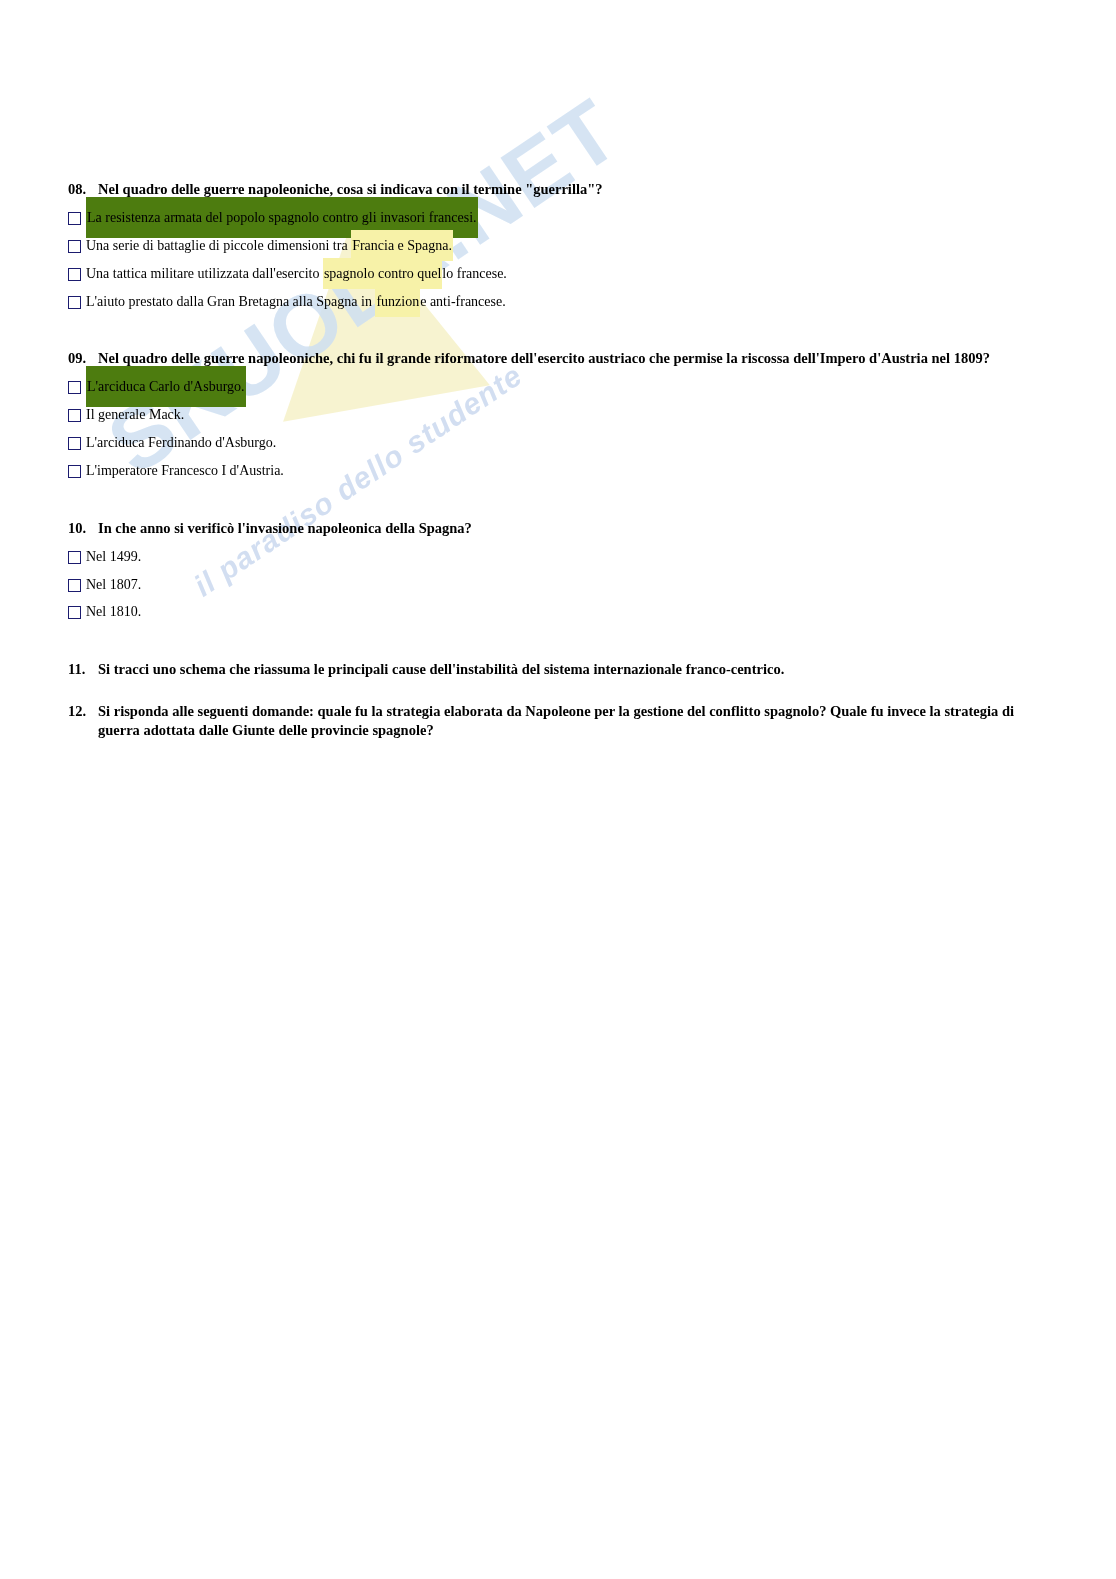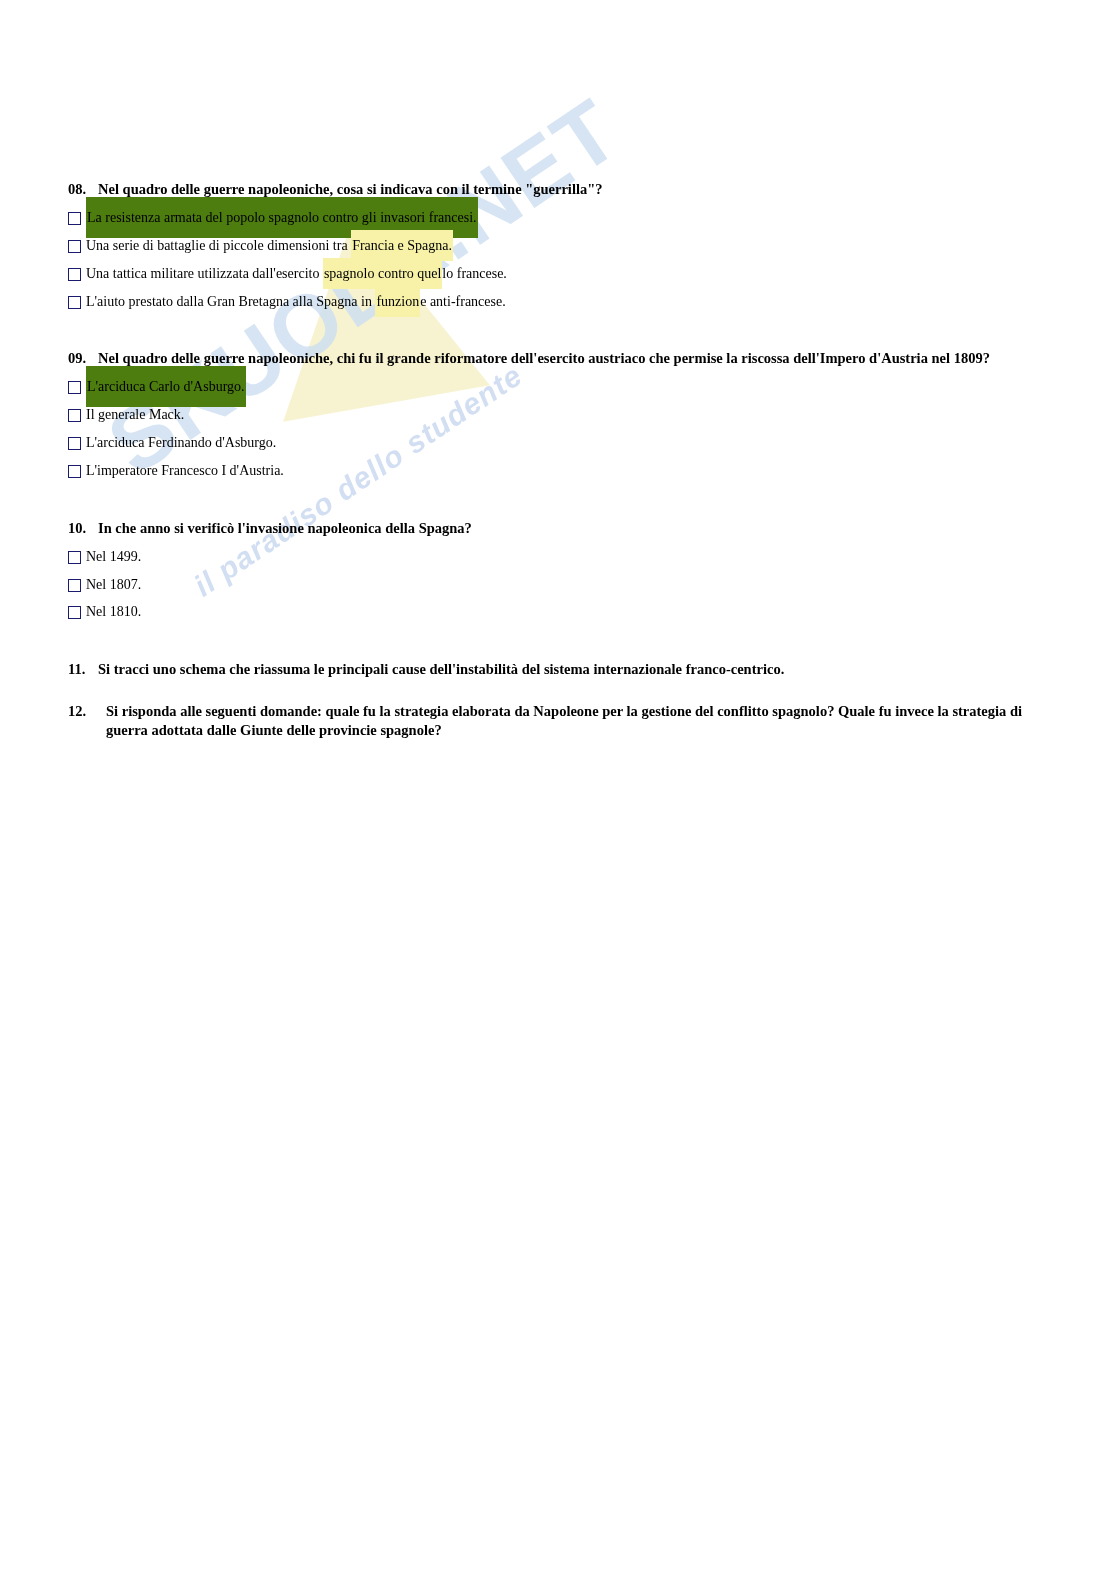--- a/index.html
+++ b/index.html
@@ -204,20 +204,20 @@
             <span class="opt-label"><span>Nel 1810.</span></span>
           </div>
           <div class="spacer-md"></div>
         </div>
       </div>
     <div id="open-root">
         <div class="qlong" style="margin-bottom: 22px;">
           <span class="qnum">11.</span>
           <span class="qtext">Si tracci uno schema che riassuma le principali cause dell'instabilità del sistema internazionale franco-centrico.</span>
         </div>
-        <div class="qlong" style="margin-bottom: 4px; gap: 8px;">
+        <div class="qlong" style="margin-bottom: 4px;">
           <span class="qnum">12.</span>
           <span class="qtext">Si risponda alle seguenti domande: quale fu la strategia elaborata da Napoleone per la gestione del conflitto spagnolo? Quale fu invece la strategia di guerra adottata dalle Giunte delle provincie spagnole?</span>
         </div>
       </div>
   </div>
 
 </div>
 
 </body></html>

